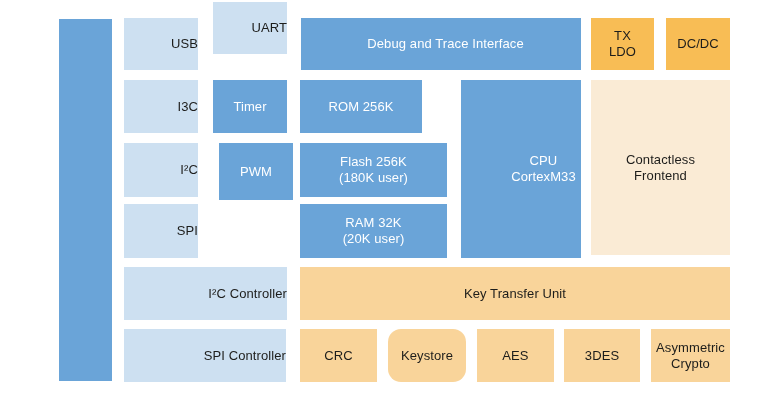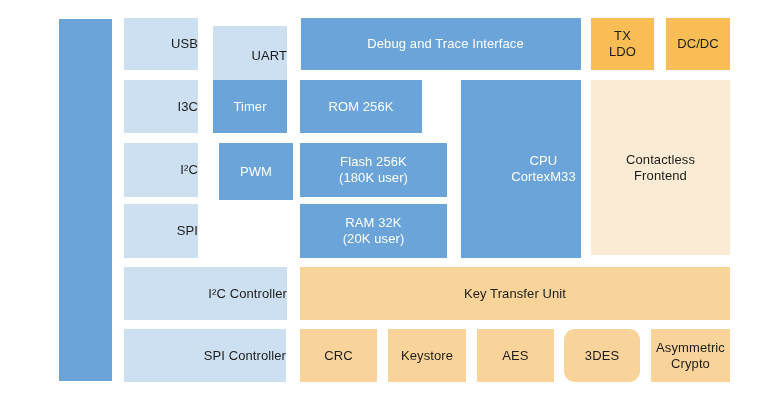--- a/index.html
+++ b/index.html
@@ -42,21 +42,21 @@
 </head>
 <body>
 
 <div class="diagram">
 
   <div class="block blue" style="left:59px;top:19px;width:53px;height:362px;"></div>
 
   <div class="block lightblue" style="left:124px;top:18px;width:74px;height:52px;">
     <span class="lbl">USB</span>
   </div>
-  <div class="block lightblue" style="left:213px;top:26px;width:74px;height:60px;">
+  <div class="block lightblue" style="left:213px;top:2px;width:74px;height:52px;">
     <span class="lbl">UART</span>
   </div>
   <div class="block blue" style="left:301px;top:18px;width:280px;height:52px;padding-left:9px;">
     <span class="lbl">Debug and Trace Interface</span>
   </div>
   <div class="block orange" style="left:591px;top:18px;width:63px;height:52px;">
     <span class="lbl">TX
 LDO</span>
   </div>
   <div class="block orange" style="left:666px;top:18px;width:64px;height:52px;">
@@ -106,27 +106,27 @@
   <div class="block lightorange" style="left:300px;top:267px;width:430px;height:53px;">
     <span class="lbl">Key Transfer Unit</span>
   </div>
 
   <div class="block lightblue" style="left:124px;top:329px;width:162px;height:53px;">
     <span class="lbl">SPI Controller</span>
   </div>
   <div class="block lightorange" style="left:300px;top:329px;width:77px;height:53px;">
     <span class="lbl">CRC</span>
   </div>
-  <div class="block lightorange" style="left:388px;top:329px;width:78px;height:53px;">
+  <div class="block lightorange" style="left:388px;top:329px;width:78px;height:53px;border-radius:13px;">
     <span class="lbl">Keystore</span>
   </div>
   <div class="block lightorange" style="left:477px;top:329px;width:77px;height:53px;">
     <span class="lbl">AES</span>
   </div>
-  <div class="block lightorange" style="left:564px;top:329px;width:76px;height:53px;border-radius:11px;">
+  <div class="block lightorange" style="left:564px;top:329px;width:76px;height:53px;">
     <span class="lbl">3DES</span>
   </div>
   <div class="block lightorange" style="left:651px;top:329px;width:79px;height:53px;">
     <span class="lbl">Asymmetric
 Crypto</span>
   </div>
 
 </div>
 
 </body></html>

